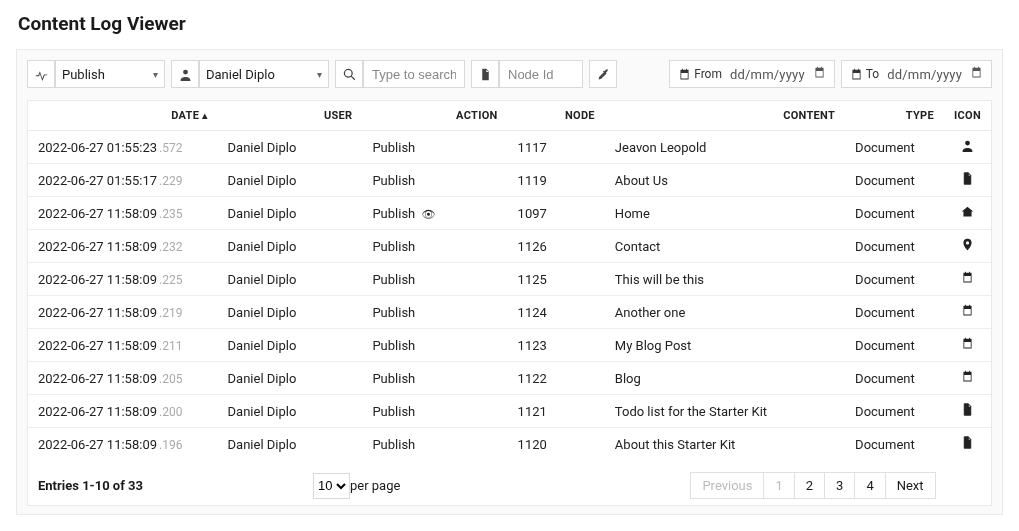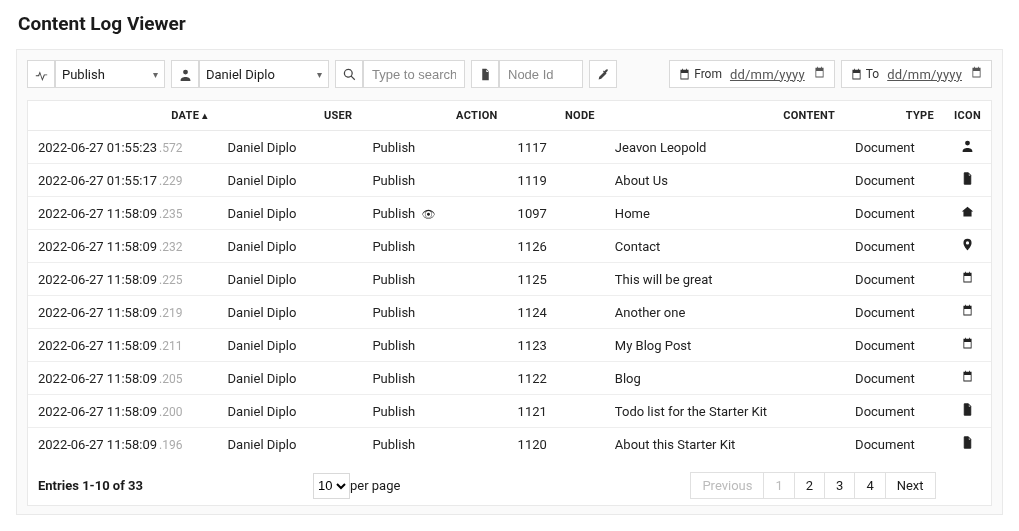--- a/index.html
+++ b/index.html
@@ -10,21 +10,21 @@
   .toolbar { display: flex; align-items: center; gap: 6px; margin-bottom: 12px; }
   .tb-group { display: flex; align-items: center; }
   .btn-ico, .sel, .inp, .date-ctrl { background: #fff; border: 1px solid #d9d9d9; height: 28px; display: flex; align-items: center; }
   .btn-ico { width: 28px; justify-content: center; color: #444; }
   .sel { padding: 0 6px; min-width: 110px; justify-content: space-between; gap: 8px; cursor: pointer; }
   .sel .caret { font-size: 10px; color: #666; }
   .inp input { border: none; outline: none; font-size: 13px; padding: 0 8px; height: 100%; width: 100px; background: transparent; color: #333; }
   .inp input::placeholder { color: #888; }
   .date-ctrl { padding: 0 8px; gap: 8px; min-width: 150px; }
   .date-ctrl .lbl { font-size: 12px; color: #333; display: flex; align-items: center; gap: 3px; }
-  .date-ctrl .val { color: #555; letter-spacing: .2px; flex: 1; text-decoration: underline; }
+  .date-ctrl .val { color: #555; letter-spacing: .2px; flex: 1; }
   .date-ctrl .cal-end { color: #555; }
   .spacer { flex: 1; }
   svg.icn { width: 13px; height: 13px; }
   svg.icn path { fill: currentColor; }
   .table-wrap { background: #fff; border: 1px solid #e9e9e9; }
   table { width: 100%; border-collapse: collapse; }
   thead th { text-align: right; font-size: 11px; font-weight: 700; letter-spacing: .3px; color: #222; padding: 8px 10px; border-bottom: 1px solid #e9e9e9; }
   thead th .sort-caret { font-size: 10px; margin-left: 3px; }
   tbody td { padding: 8px 10px; border-top: 1px solid #eee; font-size: 13px; color: #222; }
   tbody tr:first-child td { border-top: none; }
@@ -201,21 +201,21 @@
               <td>Document</td>
               <td class="row-icon"><span><svg class="icn" viewBox="0 0 16 16">
                     <path d="M8 1a5 5 0 0 1 5 5c0 4-5 9-5 9S3 10 3 6a5 5 0 0 1 5-5zm0 3a2 2 0 1 0 0 4 2 2 0 0 0 0-4z"></path>
                   </svg></span></td>
             </tr>
             <tr>
               <td>2022-06-27 11:58:09<span class="muted">.225</span></td>
               <td>Daniel Diplo</td>
               <td>Publish</td>
               <td>1125</td>
-              <td>This will be great</td>
+              <td>This will be this</td>
               <td>Document</td>
               <td class="row-icon"><span><svg class="icn" viewBox="0 0 16 16">
                     <path d="M3 2h2V1h1v1h4V1h1v1h2v12H3zM4 6v7h8V6z"></path>
                   </svg></span></td>
             </tr>
             <tr>
               <td>2022-06-27 11:58:09<span class="muted">.219</span></td>
               <td>Daniel Diplo</td>
               <td>Publish</td>
               <td>1124</td>

